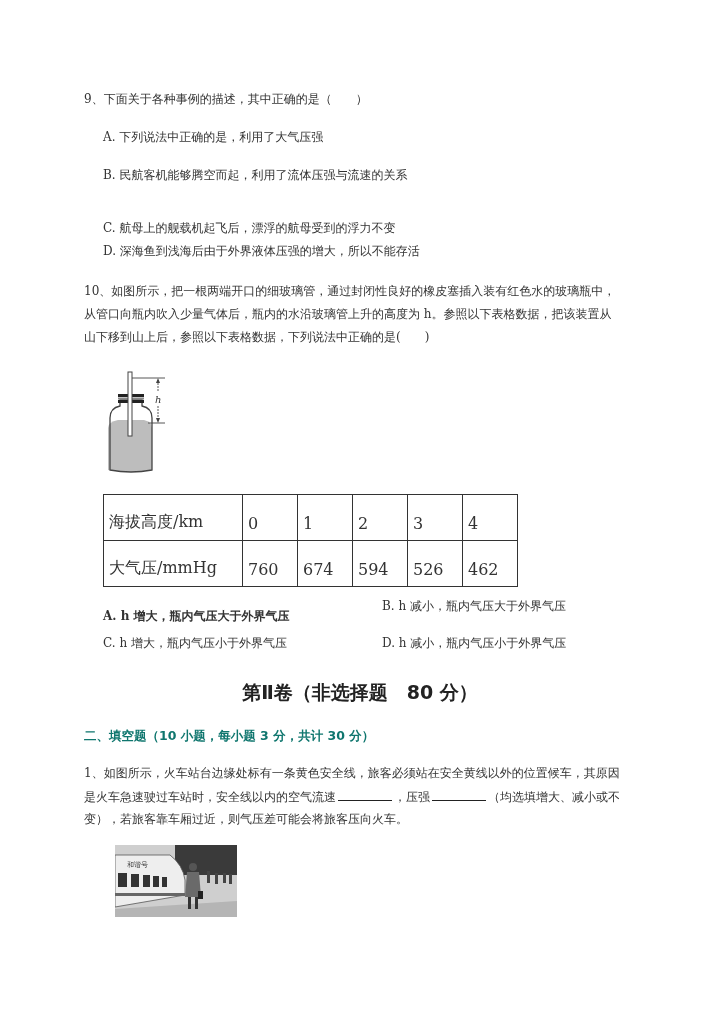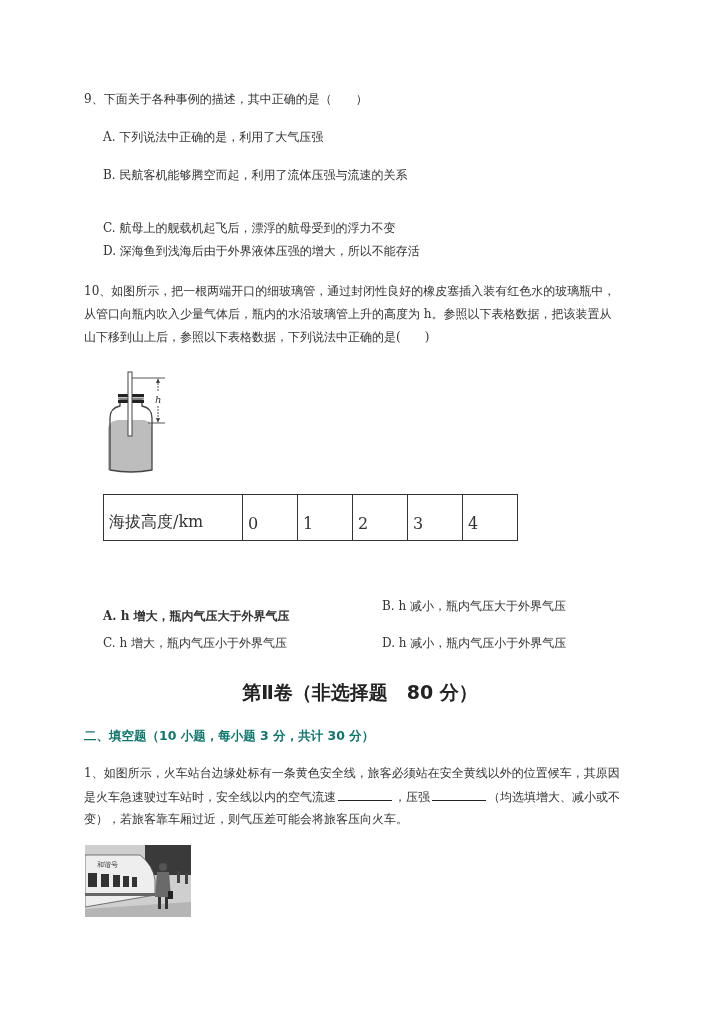--- a/index.html
+++ b/index.html
@@ -67,23 +67,23 @@
     table.data td.val { width: 44px; }
     .figure {
       position: absolute;
       left: 100px;
       top: 370px;
       width: 100px;
       height: 110px;
     }
     .photo {
       position: absolute;
-      left: 85px;
+      left: 115px;
       top: 845px;
-      width: 106px;
+      width: 122px;
       height: 72px;
       background: linear-gradient(180deg, #bdbdbd 0%, #8a8a8a 50%, #d8d8d8 100%);
       overflow: hidden;
     }
   </style>
 </head>
 <body>
 
 <div class="line q-stem" style="top:91px;">9、下面关于各种事例的描述，其中正确的是（　　）</div>
 <div class="line opt" style="top:129px;">A. 下列说法中正确的是，利用了大气压强</div>
@@ -123,20 +123,28 @@
 <table class="data">
   <tbody>
       <tr>
     <td class="hdr">海拔高度/km</td>
     <td class="val">0</td>
     <td class="val">1</td>
     <td class="val">2</td>
     <td class="val">3</td>
     <td class="val">4</td>
   </tr>
+  <tr>
+    <td class="hdr">大气压/mmHg</td>
+    <td class="val">760</td>
+    <td class="val">674</td>
+    <td class="val">594</td>
+    <td class="val">526</td>
+    <td class="val">462</td>
+  </tr>
 </tbody>
   </table>
 
 <div class="line opt" style="top:608px;font-weight:bold;">A. h 增大，瓶内气压大于外界气压</div>
 <div class="line" style="top:598px; left:382px;">B. h 减小，瓶内气压大于外界气压</div>
 <div class="line opt" style="top:635px;">C. h 增大，瓶内气压小于外界气压</div>
 <div class="line" style="top:635px; left:382px;">D. h 减小，瓶内气压小于外界气压</div>
 
 <div class="section-title" style="top:680px;">第Ⅱ卷（非选择题　80 分）</div>
 <div class="section-sub" style="top:728px;">二、填空题（10 小题，每小题 3 分，共计 30 分）</div>

